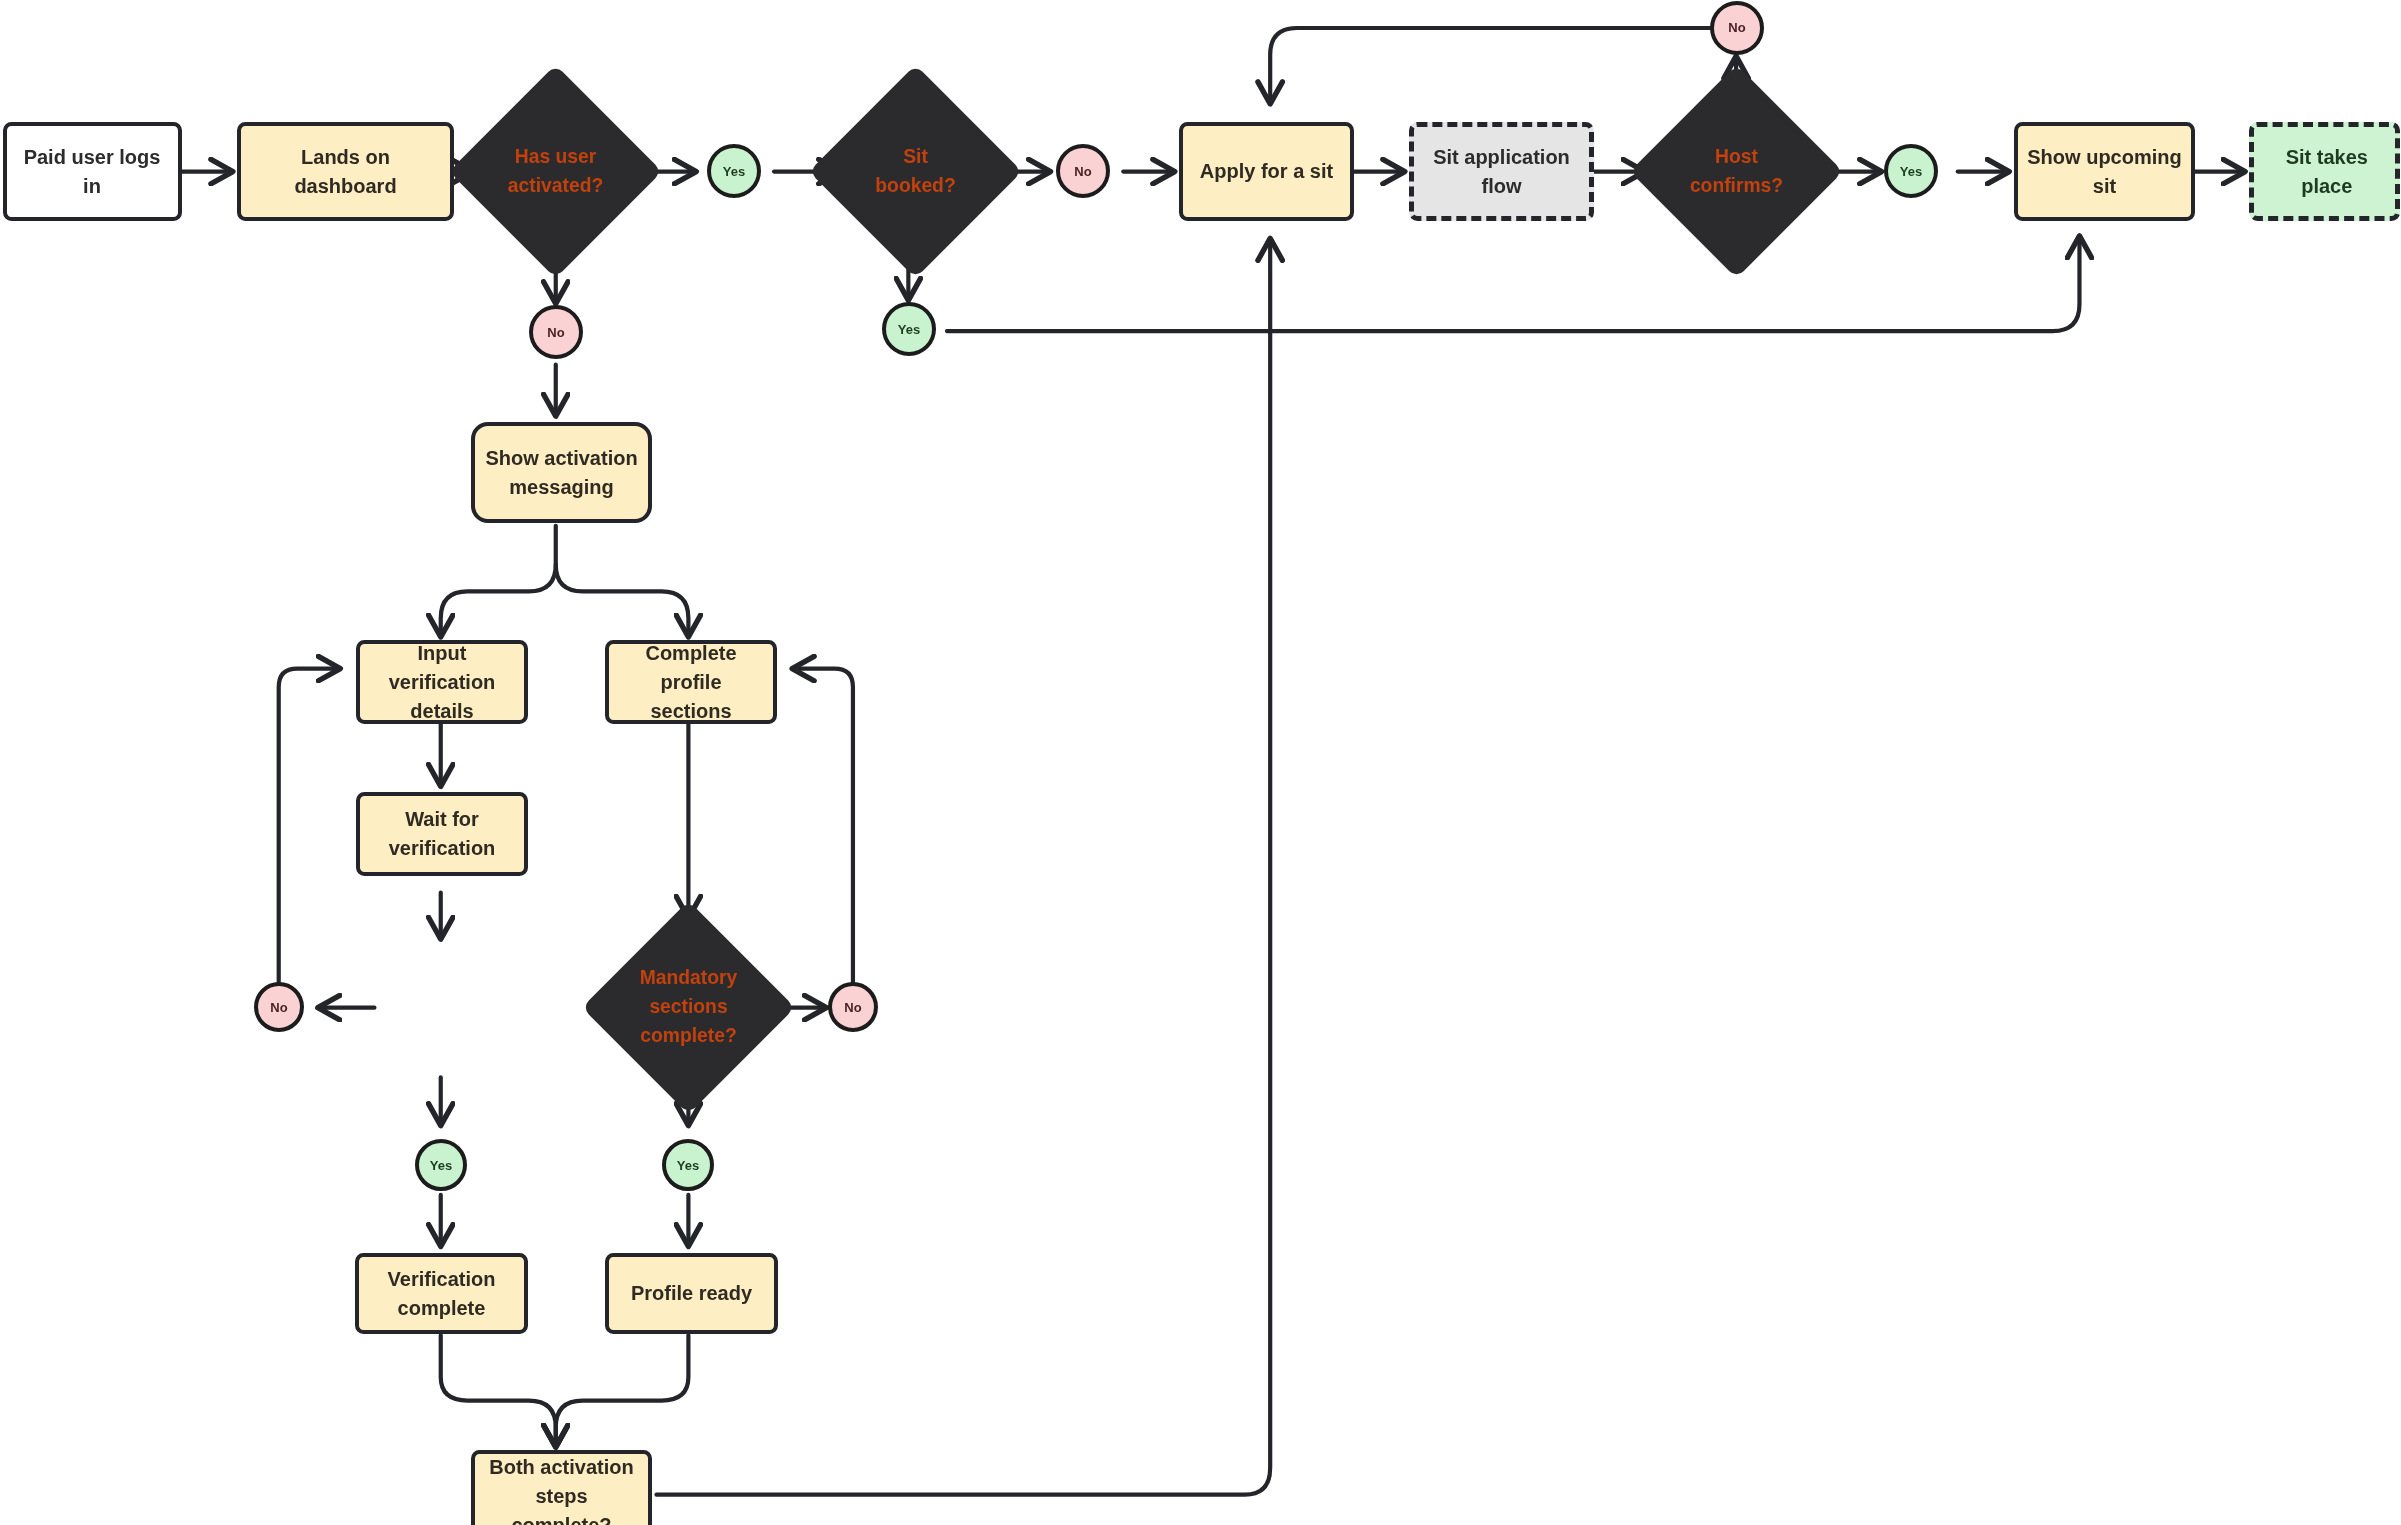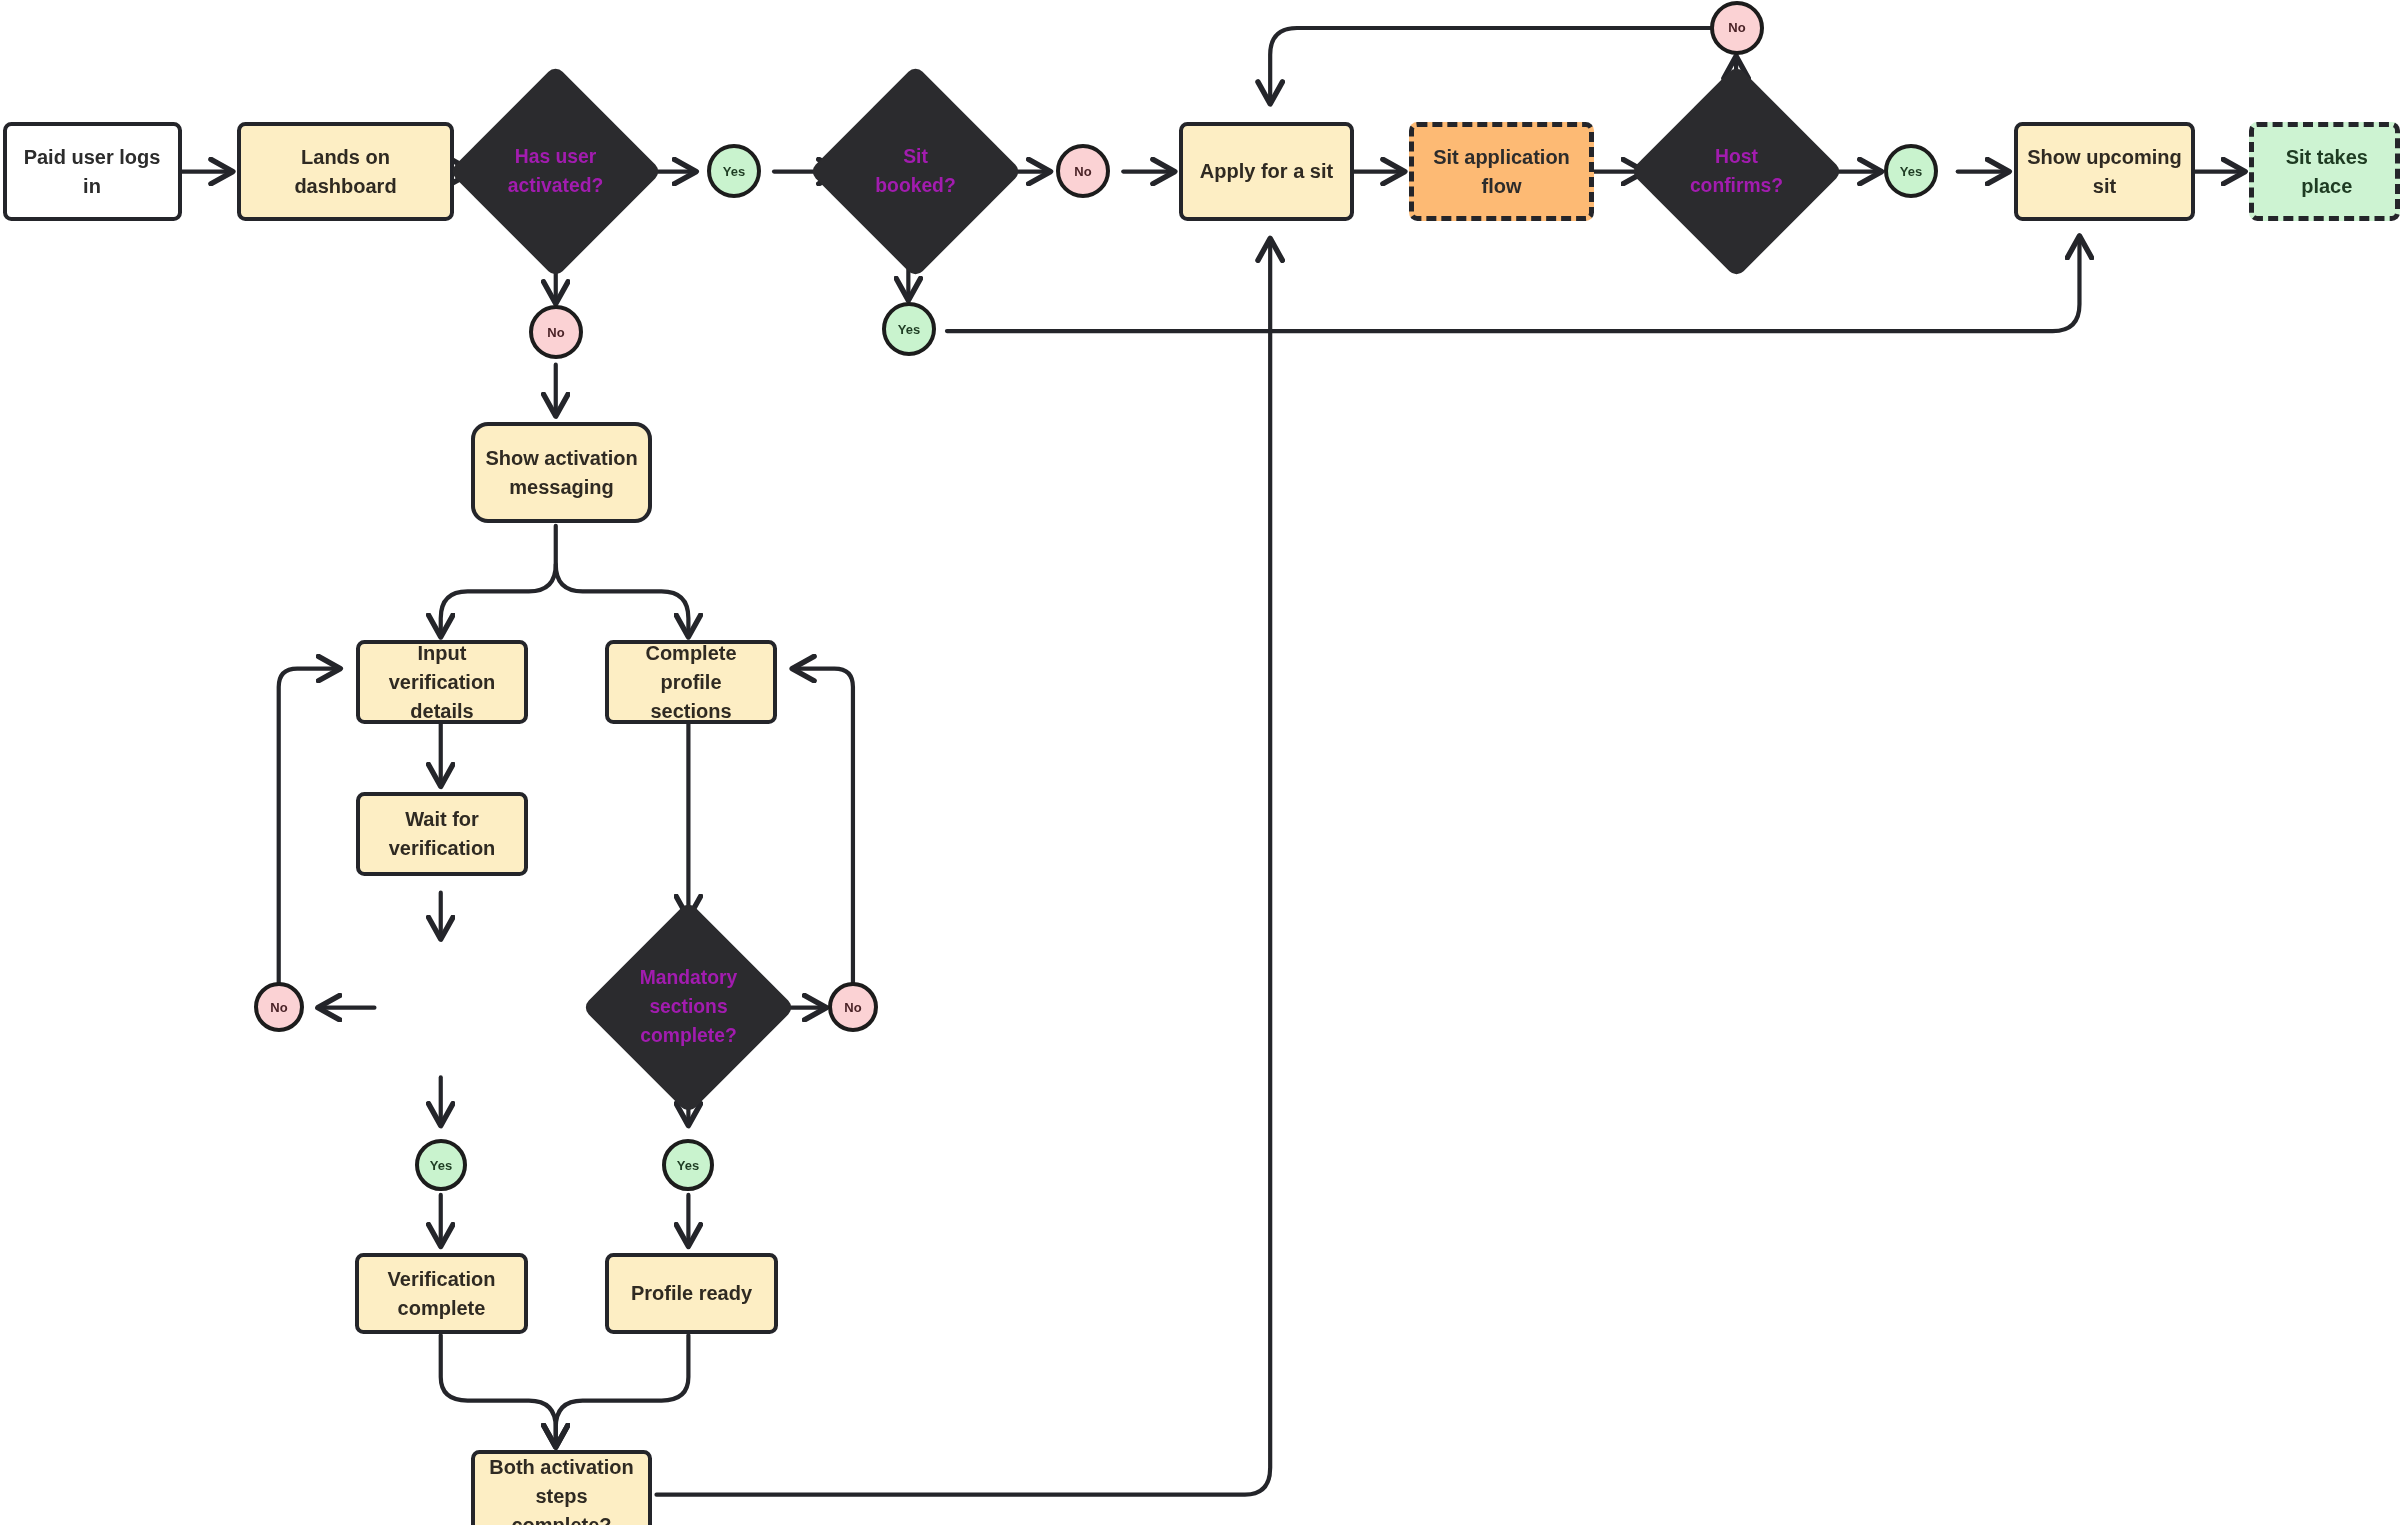--- a/index.html
+++ b/index.html
@@ -34,21 +34,21 @@
     border: 4.2px solid #24252a;
     border-radius: 8.4px;
     font-size: 20px;
     font-weight: bold;
     color: #2f2a22;
     padding: 5px 8.4px;
   }
   .box.plain { background: #ffffff; color: #2c2c2c; }
   .box.yellow { background: #fdeec4; }
   .box.dashed-white {
-    background: #fdba74;
+    background: #e5e5e5;
     border-style: dashed;
     border-width: 5px;
     color: #2c2c2c;
   }
   .box.dashed-green {
     background: #cdf3d2;
     border-style: dashed;
     border-width: 5px;
     color: #1e3b22;
   }
@@ -60,21 +60,21 @@
     width: 100%; height: 100%;
     background: #2b2b2e;
     border-radius: 10px;
     transform: rotate(45deg);
   }
   .diamond-label {
     position: absolute;
     left: 0; top: 0;
     width: 100%; height: 100%;
     display: flex; align-items: center; justify-content: center;
-    color: #a21caf;
+    color: #c2410c;
     font-size: 19.3px;
     font-weight: bold;
     text-align: center;
     line-height: 1.5;
     white-space: pre-line;
   }
   
   .badge {
     position: absolute;
     display: flex;

